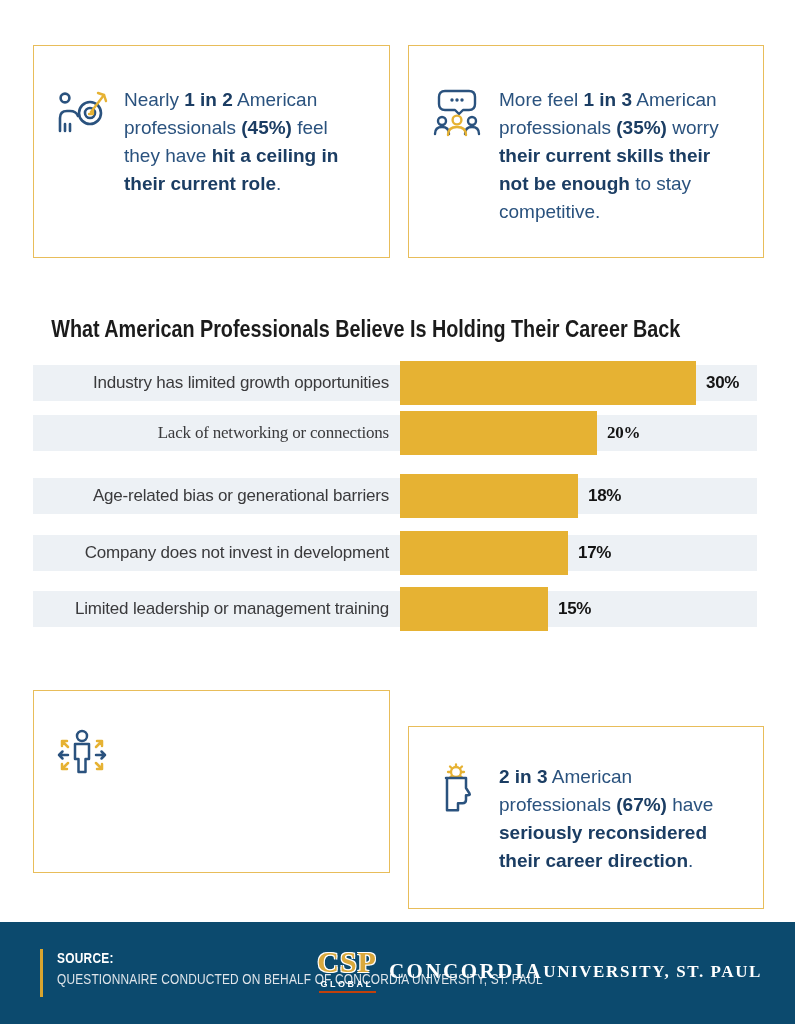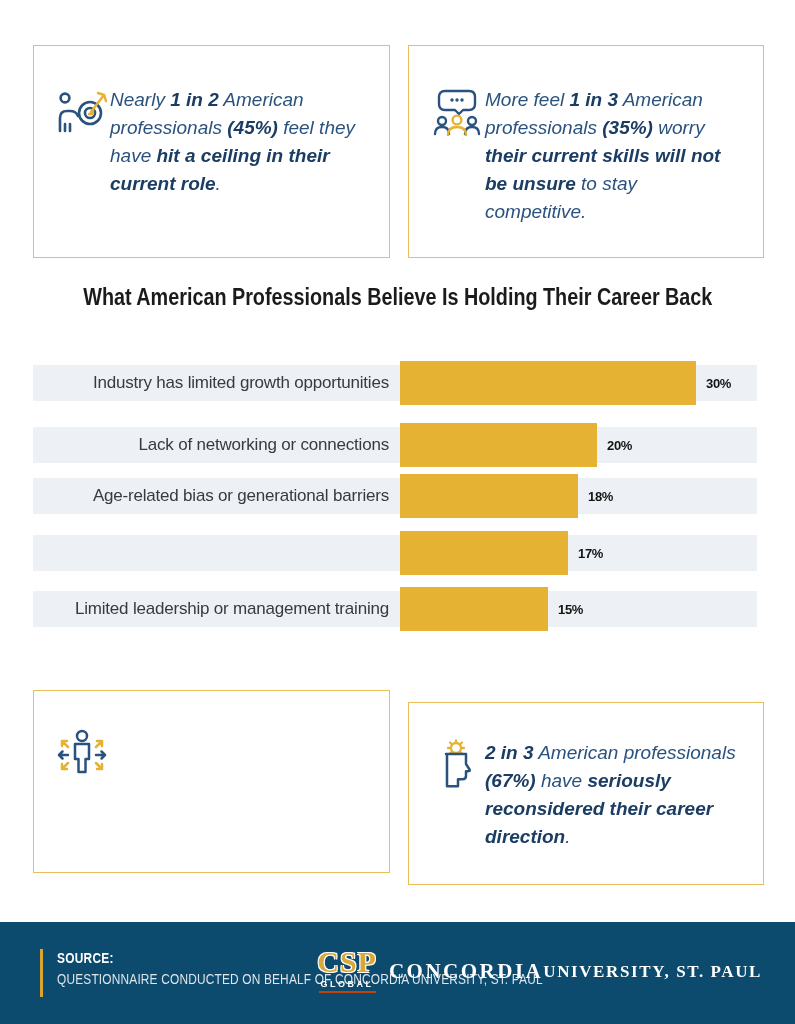--- a/index.html
+++ b/index.html
@@ -12,41 +12,40 @@
   }
 
   
   .stat-card {
     position:absolute;
     border:1.5px solid #e8bd5a;
     background:#ffffff;
     display:flex;
     align-items:flex-start;
     padding:40px 20px 0 20px;
-    gap:0;
-    font-style:italic;
+    gap:14px;
   }
   .card-1 { left:33px;  top:45px;  width:357px; height:213px; }
   .card-2 { left:408px; top:45px;  width:356px; height:213px; }
   .card-3 { left:33px;  top:690px; width:357px; height:183px; padding-top:36px; }
-  .card-4 { left:408px; top:702px; width:356px; height:183px; padding-top:36px; }
+  .card-4 { left:408px; top:726px; width:356px; height:183px; padding-top:36px; }
   .card-icon { flex:0 0 56px; width:56px; height:56px; }
   .stat-text {
     font-size:19px;
     line-height:28px;
     color:#2a527e;
     max-width:252px;
   }
   .stat-text .b { font-weight:bold; color:#1b3d63; }
 
   
   .chart-title-wrap {
     position:absolute;
-    left:0; top:284px; width:795px;
-    display:flex; justify-content:center;
+    left:0; top:316px; width:795px;
+    display:flex; 
   }
   .chart-title {
     font-size:23px;
     font-weight:bold;
     color:#1b1b1b;
     letter-spacing:0px;
     transform:scaleX(.86);
     transform-origin:center;
     white-space:nowrap;
   }
@@ -66,21 +65,21 @@
     font-size:17px; color:#3a3a3c;
     letter-spacing:-0.2px;
   }
   .row-bar {
     position:absolute; left:367px; top:0; height:44px;
     background:#e6b233;
   }
   .row-pct {
     position:absolute; top:0; height:44px;
     display:flex; align-items:center;
-    font-weight:bold; font-size:13px; color:#141414;
+    font-weight:bold; font-size:17px; color:#141414;
     letter-spacing:-0.3px;
   }
 
   
   .footer {
     position:absolute;
     left:0; top:922px; width:795px; height:102px;
     background:#0c4a6e;
   }
   .footer-accent {
@@ -169,48 +168,49 @@
           <path d="M6 48 q0-7 7-7 q7 0 7 7"></path>
         <circle cx="43" cy="35" r="4"></circle>
           <path d="M36 48 q0-7 7-7 q7 0 7 7"></path>
       </g>
       <g fill="none" stroke="#e6b233" stroke-width="2.4" stroke-linecap="round" stroke-linejoin="round">
         <circle cx="28" cy="34" r="4.4"></circle>
           <path d="M19 49 q0-8 9-8 q9 0 9 8"></path>
       </g>
     </svg>
   </span>
-  <p class="stat-text"><span>More feel </span><span class="b">1 in 3</span><span> American professionals </span><span class="b">(35%)</span><span> worry </span><span class="b">their current skills will not be unsure</span><span> to stay competitive.</span></p>
+  <p class="stat-text"><span>More feel </span><span class="b">1 in 3</span><span> American professionals </span><span class="b">(35%)</span><span> worry </span><span class="b">their current skills their not be enough</span><span> to stay competitive.</span></p>
 </div>
 
 <div class="chart-title-wrap">
   <h2 class="chart-title">What American Professionals Believe Is Holding Their Career Back</h2>
 </div>
 
 <div class="bar-rows">
     <div class="bar-row" style="top: 0px;">
       <div class="row-strip"></div>
       <div class="row-label">Industry has limited growth opportunities</div>
       <div class="row-bar" style="width: 296px; background: rgb(230, 178, 51);"></div>
       <div class="row-pct" style="left: 673px;">30%</div>
     </div>
-    <div class="bar-row" style="top: 62px;">
+    <div class="bar-row" style="top: 50px; font-family: Liberation Serif, serif;">
       <div class="row-strip"></div>
       <div class="row-label">Lack of networking or connections</div>
       <div class="row-bar" style="width: 197px; background: rgb(230, 178, 51);"></div>
       <div class="row-pct" style="left: 574px;">20%</div>
     </div>
     <div class="bar-row" style="top: 113px; padding-left: 42px;">
       <div class="row-strip"></div>
       <div class="row-label">Age-related bias or generational barriers</div>
       <div class="row-bar" style="width: 178px; background: rgb(230, 178, 51);"></div>
       <div class="row-pct" style="left: 555px;">18%</div>
     </div>
     <div class="bar-row" style="top: 170px;">
       <div class="row-strip"></div>
+      <div class="row-label">Company does not invest in development</div>
       <div class="row-bar" style="width: 168px; background: rgb(230, 178, 51);"></div>
       <div class="row-pct" style="left: 545px;">17%</div>
     </div>
     <div class="bar-row" style="top: 226px;">
       <div class="row-strip"></div>
       <div class="row-label">Limited leadership or management training</div>
       <div class="row-bar" style="width: 148px; background: rgb(230, 178, 51);"></div>
       <div class="row-pct" style="left: 525px;">15%</div>
     </div>
   </div>

